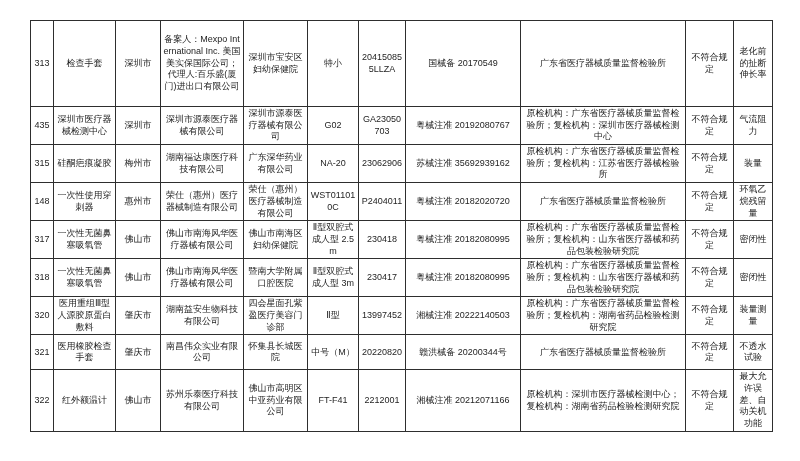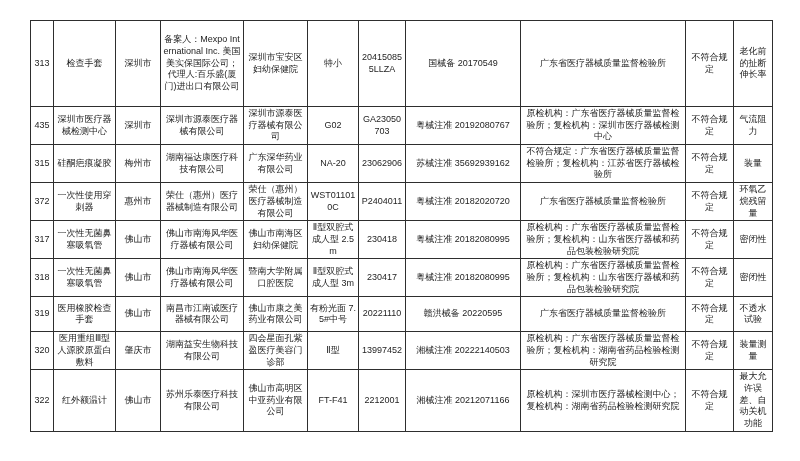--- a/index.html
+++ b/index.html
@@ -93,26 +93,26 @@
         </tr>
         <tr>
           <td>315</td>
           <td>硅酮疤痕凝胶</td>
           <td>梅州市</td>
           <td>湖南福达康医疗科技有限公司</td>
           <td>广东深华药业有限公司</td>
           <td>NA-20</td>
           <td>23062906</td>
           <td>苏械注准 35692939162</td>
-          <td>不符合规定：广东省医疗器械质量监督检验所；复检机构：江苏省医疗器械检验所</td>
+          <td>原检机构：广东省医疗器械质量监督检验所；复检机构：江苏省医疗器械检验所</td>
           <td>不符合规定</td>
           <td>装量</td>
         </tr>
         <tr>
-          <td>372</td>
+          <td>148</td>
           <td>一次性使用穿刺器</td>
           <td>惠州市</td>
           <td>荣仕（惠州）医疗器械制造有限公司</td>
           <td>荣仕（惠州）医疗器械制造有限公司</td>
           <td>WST011010C</td>
           <td>P2404011</td>
           <td>粤械注准 20182020720</td>
           <td>广东省医疗器械质量监督检验所</td>
           <td>不符合规定</td>
           <td>环氧乙烷残留量</td>
@@ -137,44 +137,44 @@
           <td>佛山市南海风华医疗器械有限公司</td>
           <td>暨南大学附属口腔医院</td>
           <td>Ⅱ型双腔式成人型 3m</td>
           <td>230417</td>
           <td>粤械注准 20182080995</td>
           <td>原检机构：广东省医疗器械质量监督检验所；复检机构：山东省医疗器械和药品包装检验研究院</td>
           <td>不符合规定</td>
           <td>密闭性</td>
         </tr>
         <tr>
-          <td>319</td>
-          <td>医用橡胶检查手套</td>
-          <td>佛山市</td>
-          <td>南昌市江南诚医疗器械有限公司</td>
-          <td>佛山市康之美药业有限公司</td>
-          <td>有粉光面 7.5#中号</td>
-          <td>20221110</td>
-          <td>赣洪械备 20220595</td>
-          <td>广东省医疗器械质量监督检验所</td>
-          <td>不符合规定</td>
-          <td>不透水试验</td>
-        </tr>
-        <tr>
           <td>320</td>
           <td>医用重组Ⅲ型人源胶原蛋白敷料</td>
           <td>肇庆市</td>
           <td>湖南益安生物科技有限公司</td>
           <td>四会星面孔紫盈医疗美容门诊部</td>
           <td>Ⅱ型</td>
           <td>13997452</td>
           <td>湘械注准 20222140503</td>
           <td>原检机构：广东省医疗器械质量监督检验所；复检机构：湖南省药品检验检测研究院</td>
           <td>不符合规定</td>
           <td>装量测量</td>
+        </tr>
+        <tr>
+          <td>321</td>
+          <td>医用橡胶检查手套</td>
+          <td>肇庆市</td>
+          <td>南昌伟众实业有限公司</td>
+          <td>怀集县长城医院</td>
+          <td>中号（M）</td>
+          <td>20220820</td>
+          <td>赣洪械备 20200344号</td>
+          <td>广东省医疗器械质量监督检验所</td>
+          <td>不符合规定</td>
+          <td>不透水试验</td>
         </tr>
         <tr>
           <td>322</td>
           <td>红外额温计</td>
           <td>佛山市</td>
           <td>苏州乐泰医疗科技有限公司</td>
           <td>佛山市高明区中亚药业有限公司</td>
           <td>FT-F41</td>
           <td>2212001</td>
           <td>湘械注准 20212071166</td>

